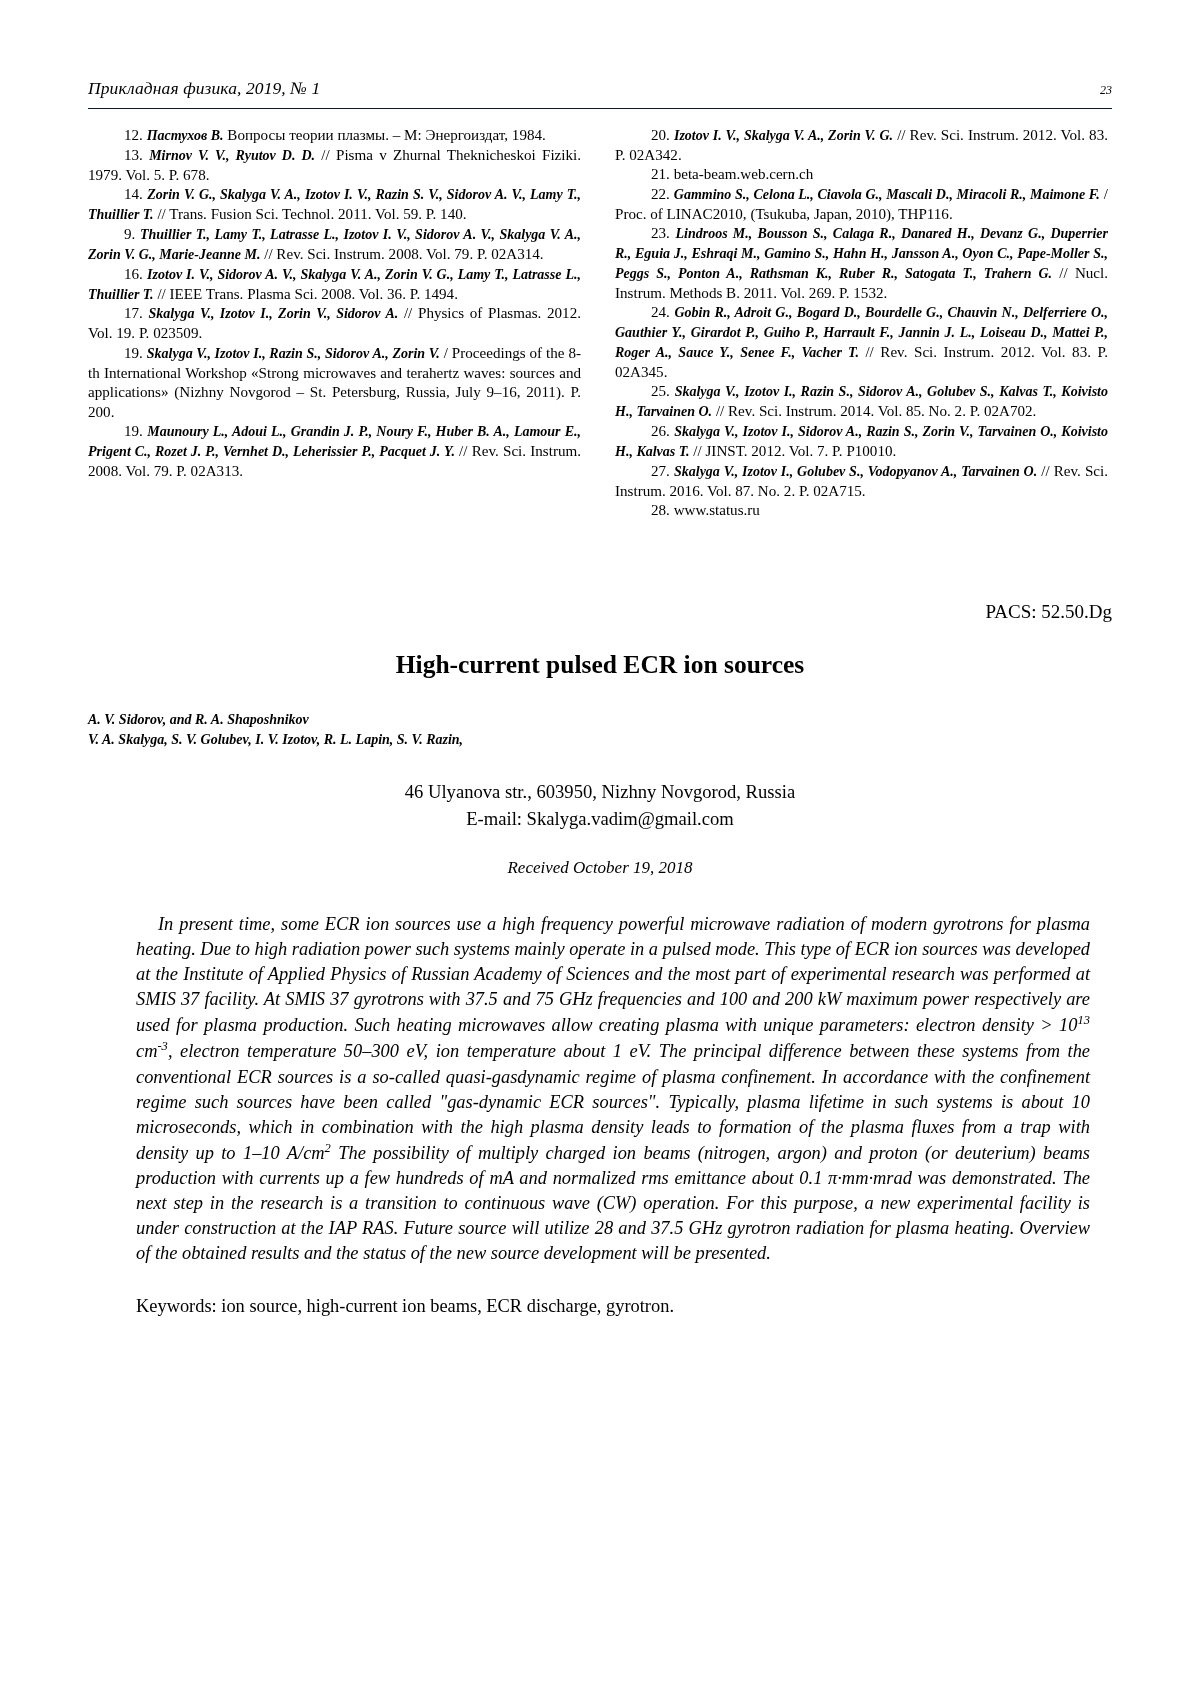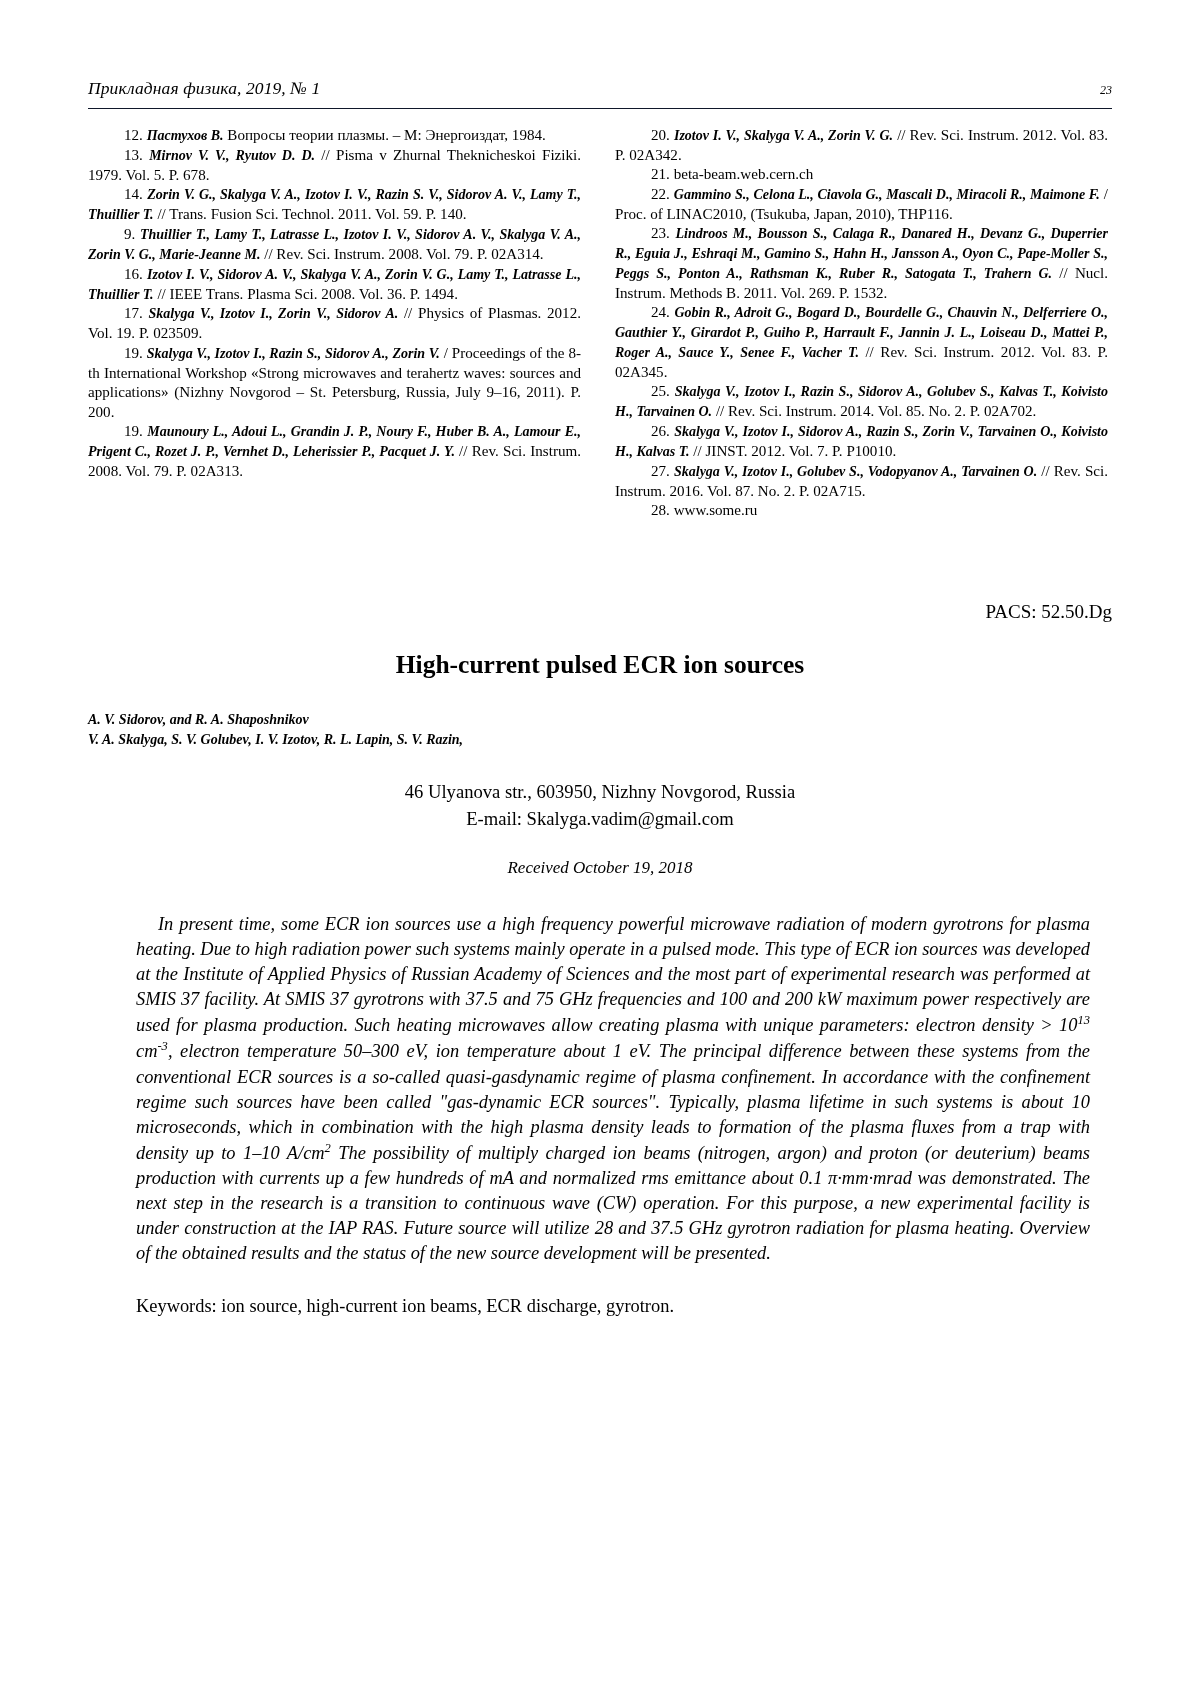--- a/index.html
+++ b/index.html
@@ -133,21 +133,21 @@
     </div>
     <div class="col">
       <p class="ref"><span class="num">20.</span> <span class="authors">Izotov I. V., Skalyga V. A., Zorin V. G.</span><span class="rest"> // Rev. Sci. Instrum. 2012. Vol. 83. P. 02A342.</span></p>
       <p class="ref"><span class="num">21.</span> <span class="rest">beta-beam.web.cern.ch</span></p>
       <p class="ref"><span class="num">22.</span> <span class="authors">Gammino S., Celona L., Ciavola G., Mascali D., Miracoli R., Maimone F.</span><span class="rest"> / Proc. of LINAC2010, (Tsukuba, Japan, 2010), THP116.</span></p>
       <p class="ref"><span class="num">23.</span> <span class="authors">Lindroos M., Bousson S., Calaga R., Danared H., Devanz G., Duperrier R., Eguia J., Eshraqi M., Gamino S., Hahn H., Jansson A., Oyon C., Pape-Moller S., Peggs S., Ponton A., Rathsman K., Ruber R., Satogata T., Trahern G.</span><span class="rest"> // Nucl. Instrum. Methods B. 2011. Vol. 269. P. 1532.</span></p>
       <p class="ref"><span class="num">24.</span> <span class="authors">Gobin R., Adroit G., Bogard D., Bourdelle G., Chauvin N., Delferriere O., Gauthier Y., Girardot P., Guiho P., Harrault F., Jannin J. L., Loiseau D., Mattei P., Roger A., Sauce Y., Senee F., Vacher T.</span><span class="rest"> // Rev. Sci. Instrum. 2012. Vol. 83. P. 02A345.</span></p>
       <p class="ref"><span class="num">25.</span> <span class="authors">Skalyga V., Izotov I., Razin S., Sidorov A., Golubev S., Kalvas T., Koivisto H., Tarvainen O.</span><span class="rest"> // Rev. Sci. Instrum. 2014. Vol. 85. No. 2. P. 02A702.</span></p>
       <p class="ref"><span class="num">26.</span> <span class="authors">Skalyga V., Izotov I., Sidorov A., Razin S., Zorin V., Tarvainen O., Koivisto H., Kalvas T.</span><span class="rest"> // JINST. 2012. Vol. 7. P. P10010.</span></p>
       <p class="ref"><span class="num">27.</span> <span class="authors">Skalyga V., Izotov I., Golubev S., Vodopyanov A., Tarvainen O.</span><span class="rest"> // Rev. Sci. Instrum. 2016. Vol. 87. No. 2. P. 02A715.</span></p>
-      <p class="ref"><span class="num">28.</span> <span class="rest">www.some.ru</span></p>
+      <p class="ref"><span class="num">28.</span> <span class="rest">www.status.ru</span></p>
     </div>
   </div>
 
   <div class="pacs">PACS: 52.50.Dg</div>
 
   <h1 class="title">High-current pulsed ECR ion sources</h1>
 
   <div class="authors">
     <div>A. V. Sidorov, and R. A. Shaposhnikov</div>
     <div>V. A. Skalyga, S. V. Golubev, I. V. Izotov, R. L. Lapin, S. V. Razin,</div>

